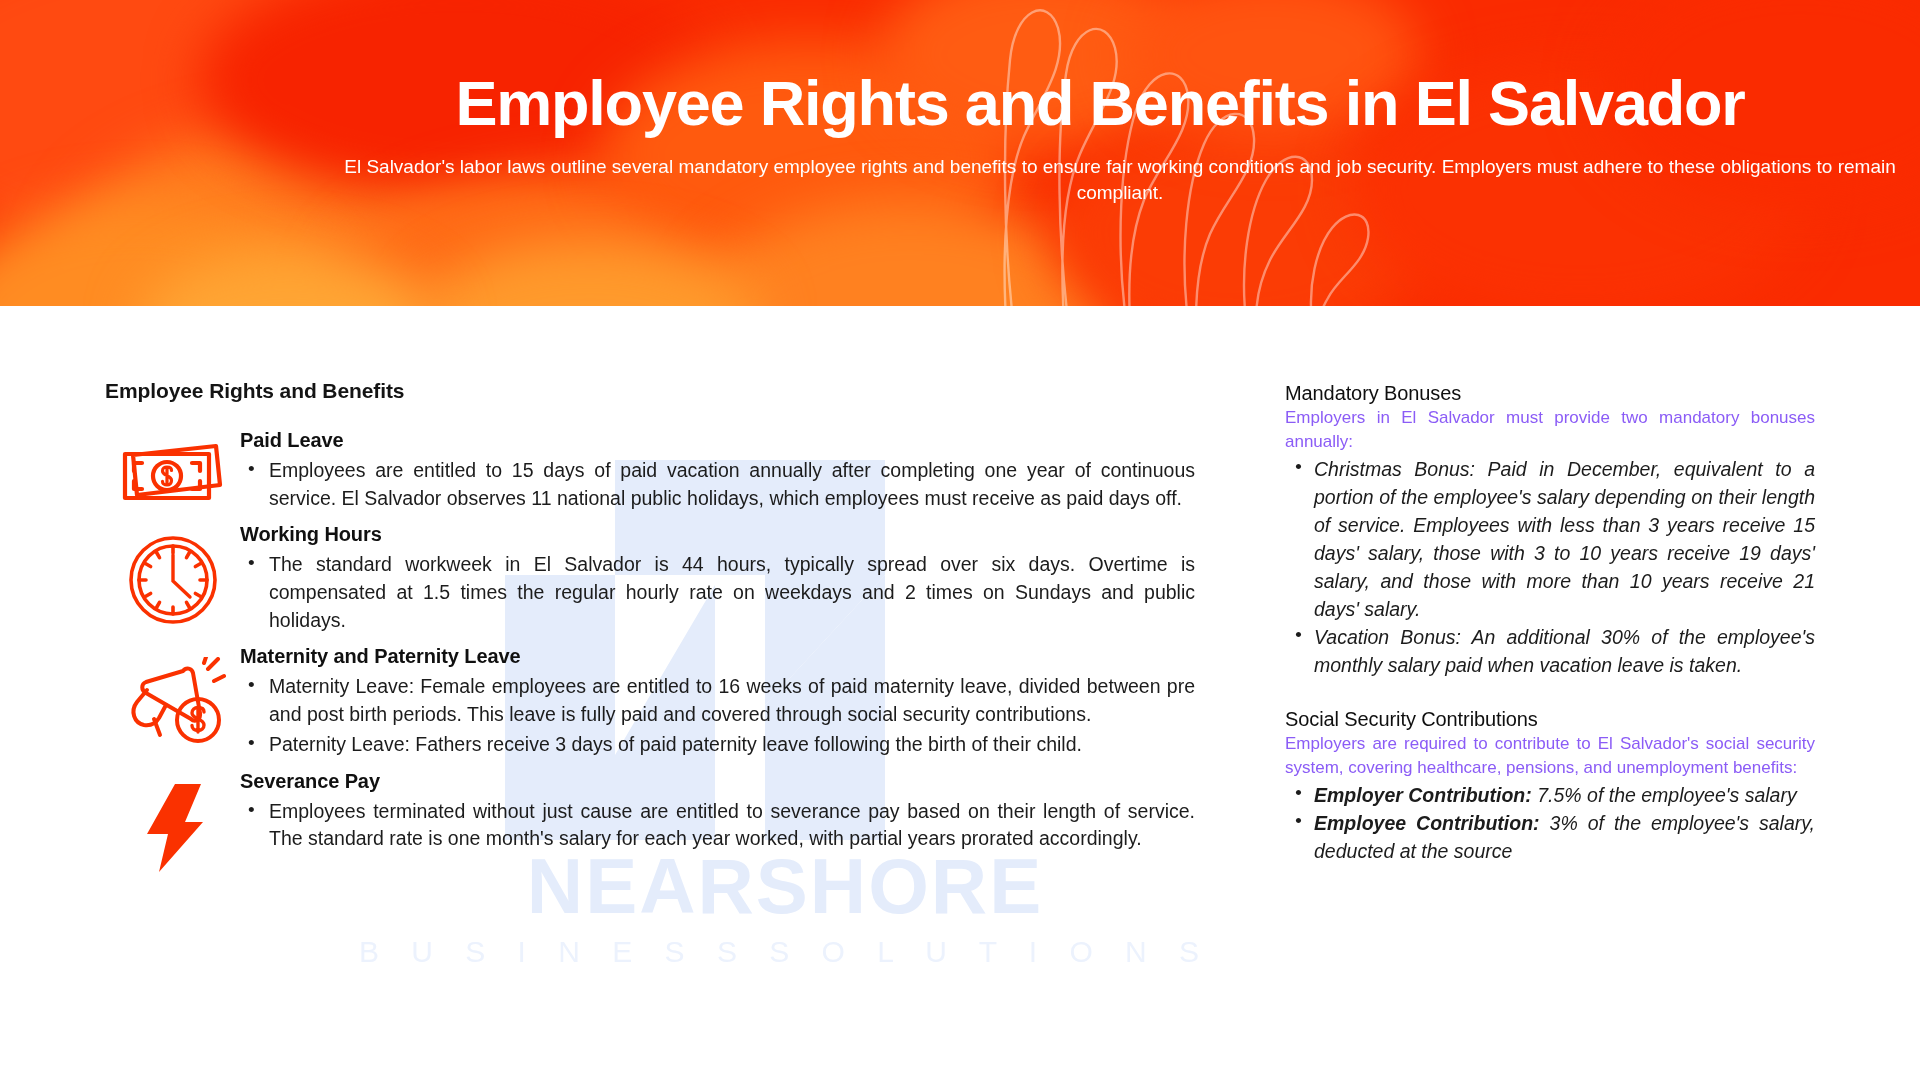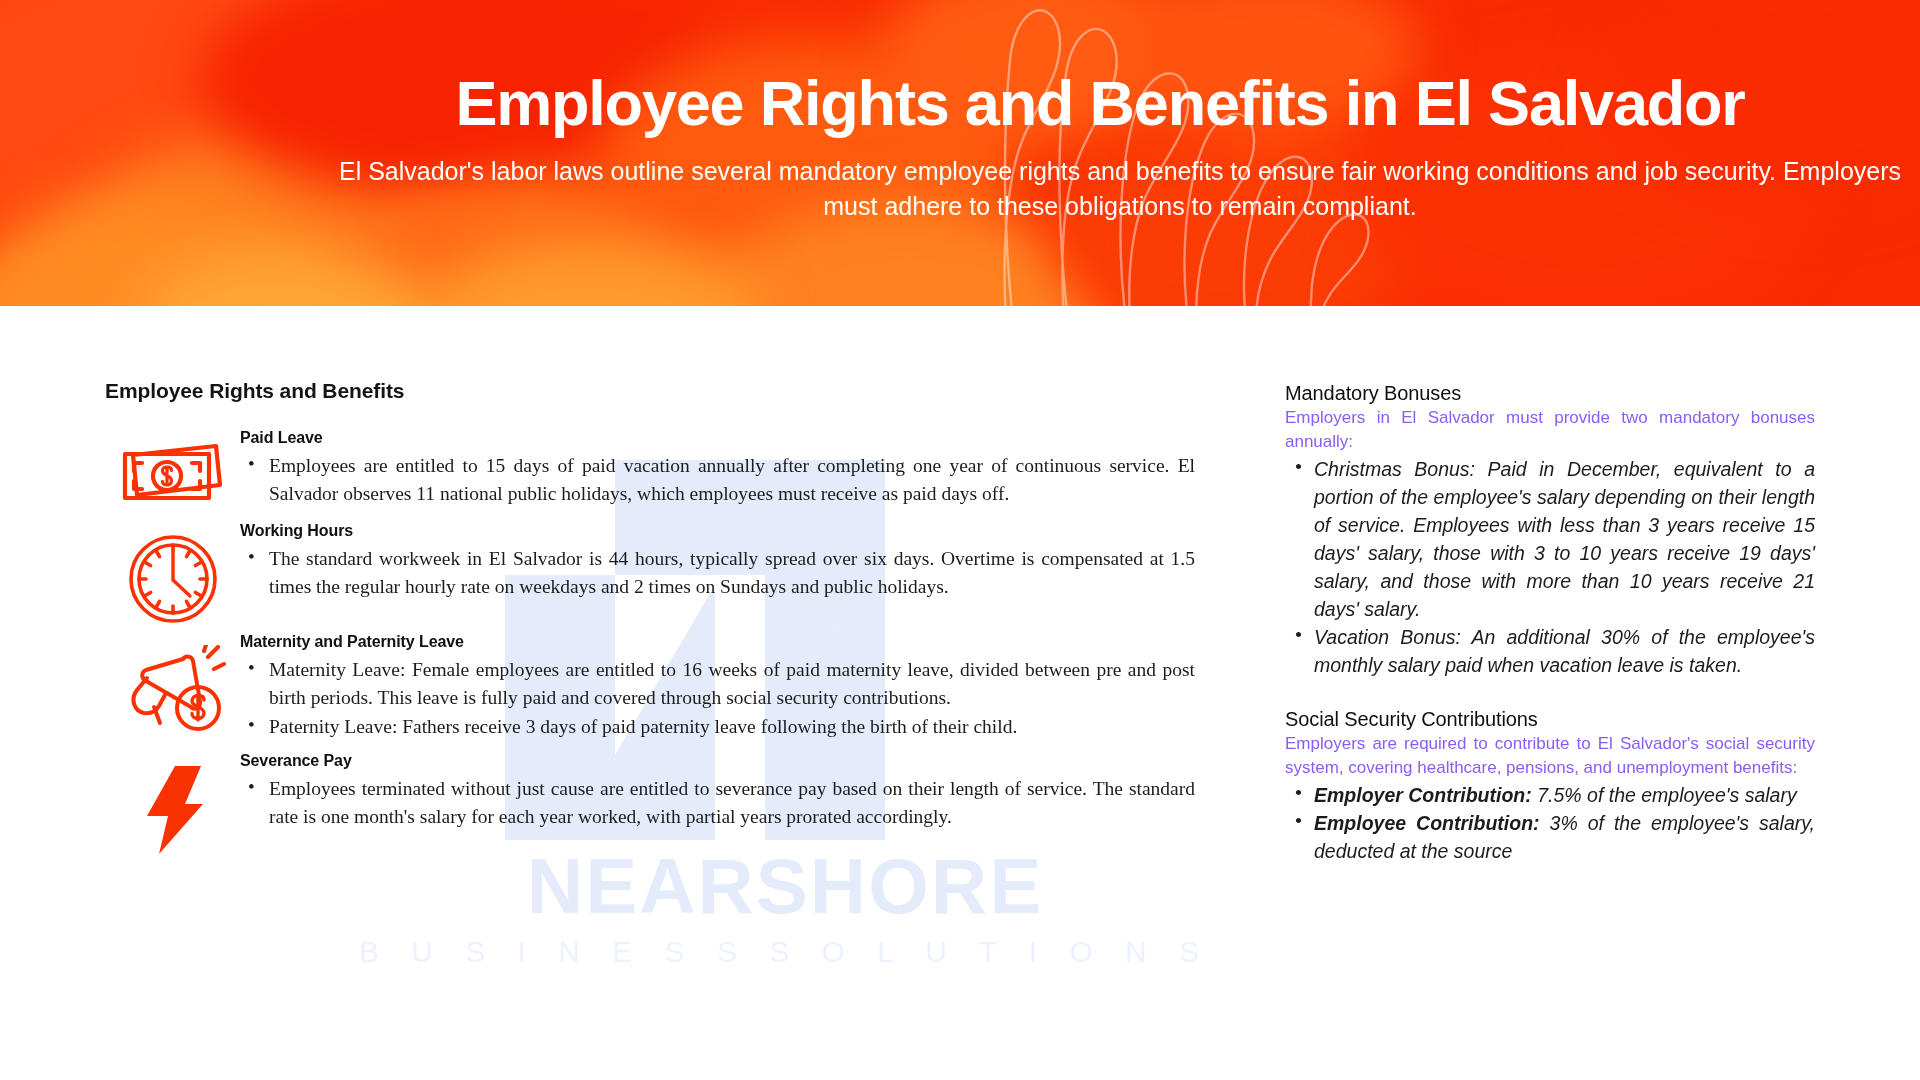--- a/index.html
+++ b/index.html
@@ -33,21 +33,21 @@
     color:#ffffff;
     font-size:63px;
     font-weight:bold;
     letter-spacing:-1.2px;
     line-height:1.05;
     text-align:center;
     width:1640px;
   }
   .hdr-sub{
     color:#ffffff;
-    font-size:25px;
+    font-size:19px;
     font-weight:400;
     line-height:1.38;
     text-align:center;
     width:1600px;
     margin-top:18px;
   }
 
   
   .watermark{
     position:absolute; left:255px; top:455px; width:1060px; height:560px;
@@ -79,24 +79,24 @@
     letter-spacing:-0.1px; margin-bottom:24px;
   }
 
   .block{ position:relative; display:flex; align-items:flex-start; margin-bottom:7px; }
   .block-icon{
     flex:0 0 135px; width:135px; padding-top:14px;
     display:flex; justify-content:center;
   }
   .block-body{ flex:1 1 auto; padding-top:1px; }
   .block-title{
-    font-size:16px; font-weight:bold; color:#101010;
+    font-size:20px; font-weight:bold; color:#101010;
     line-height:1.25; margin-bottom:4px; letter-spacing:-0.1px;
   }
-  .block-list{ list-style:none;font-family:Liberation Serif, serif; }
+  .block-list{ list-style:none; }
   .block-list li{
     position:relative; padding-left:29px;
     font-size:19.5px; line-height:1.42; color:#1c1c1c;
     text-align:justify; margin-bottom:2px;
   }
   .block-list li::before{
     content:"•"; position:absolute; left:8px; top:-1px;
     font-size:19px; color:#1c1c1c;
   }
 

